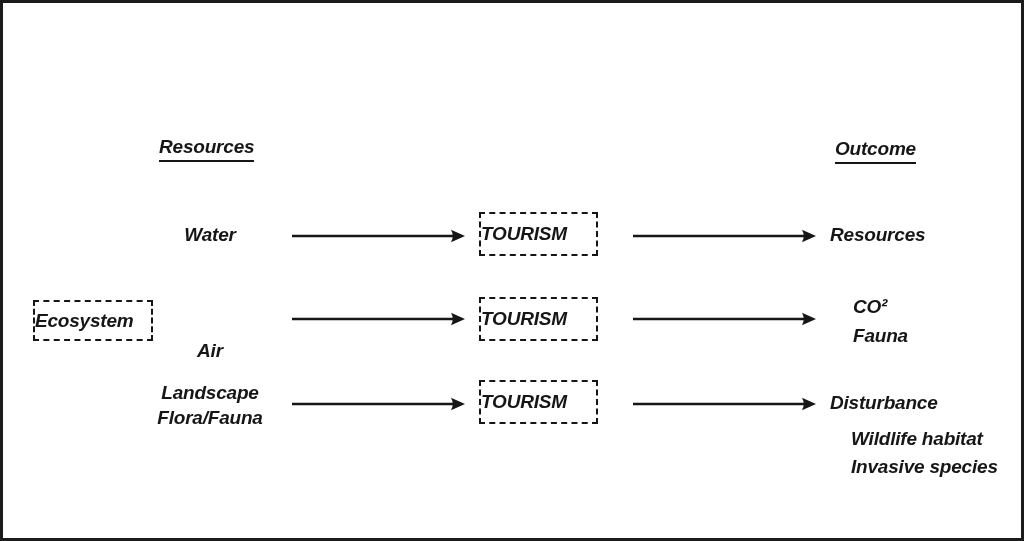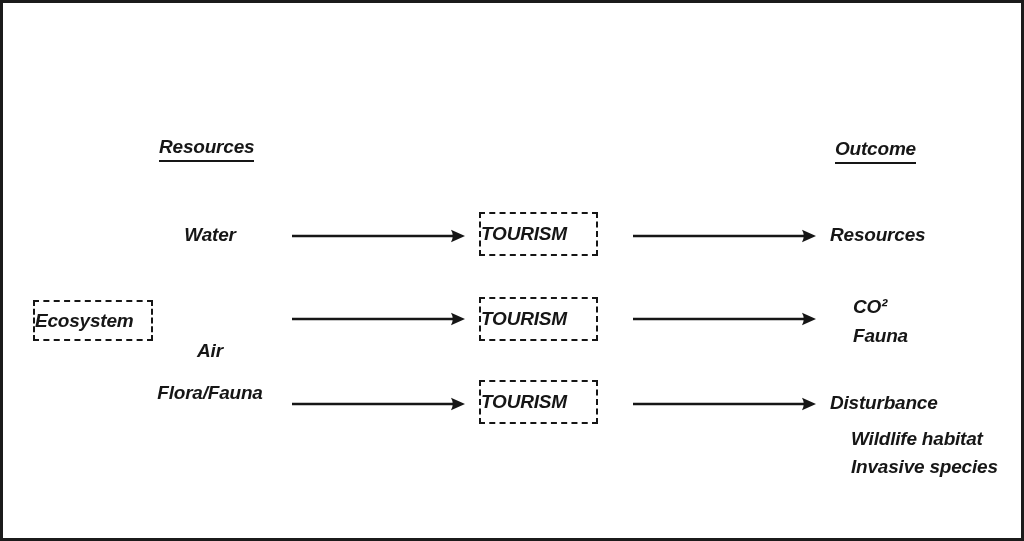--- a/index.html
+++ b/index.html
@@ -97,20 +97,21 @@
   <svg class="arrow" style="left:632px; top:311px;" width="186" height="16" viewBox="0 0 186 16">
     <path d="M1 8 H172" stroke="#161616" stroke-width="2.6" fill="none"></path>
     <path d="M184 8 L170 1.8 Q173.5 8 170 14.2 Z" fill="#161616"></path>
   </svg>
   <div class="lbl two-line" style="left:853px; top:292px;">
     <div>CO²</div>
     <div>Fauna</div>
   </div>
 
   <div class="lbl res-col res-two-line" style="top:380px;">
+    <div>Landscape</div>
     <div>Flora/Fauna</div>
   </div>
   <svg class="arrow" style="left:291px; top:396px;" width="176" height="16" viewBox="0 0 176 16">
     <path d="M1 8 H162" stroke="#161616" stroke-width="2.6" fill="none"></path>
     <path d="M174 8 L160 1.8 Q163.5 8 160 14.2 Z" fill="#161616"></path>
   </svg>
   <div class="dashed-box" style="left:479px; top:380px; width:119px; height:44px;">
     <span>TOURISM</span>
   </div>
   <svg class="arrow" style="left:632px; top:396px;" width="186" height="16" viewBox="0 0 186 16">

